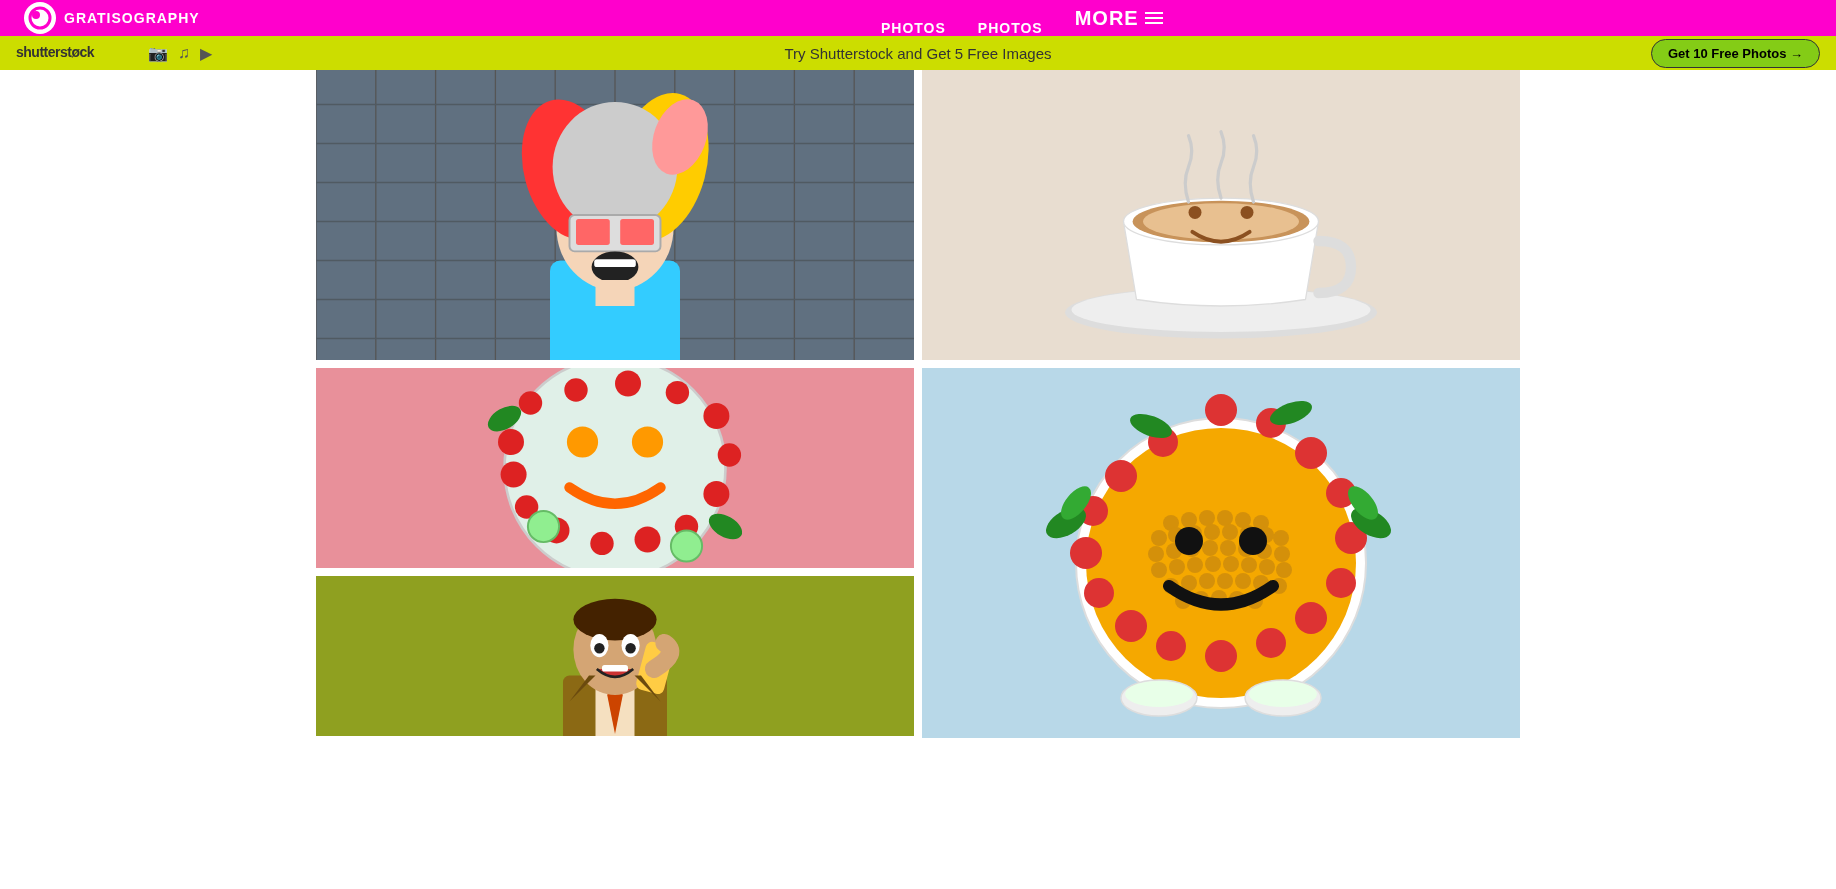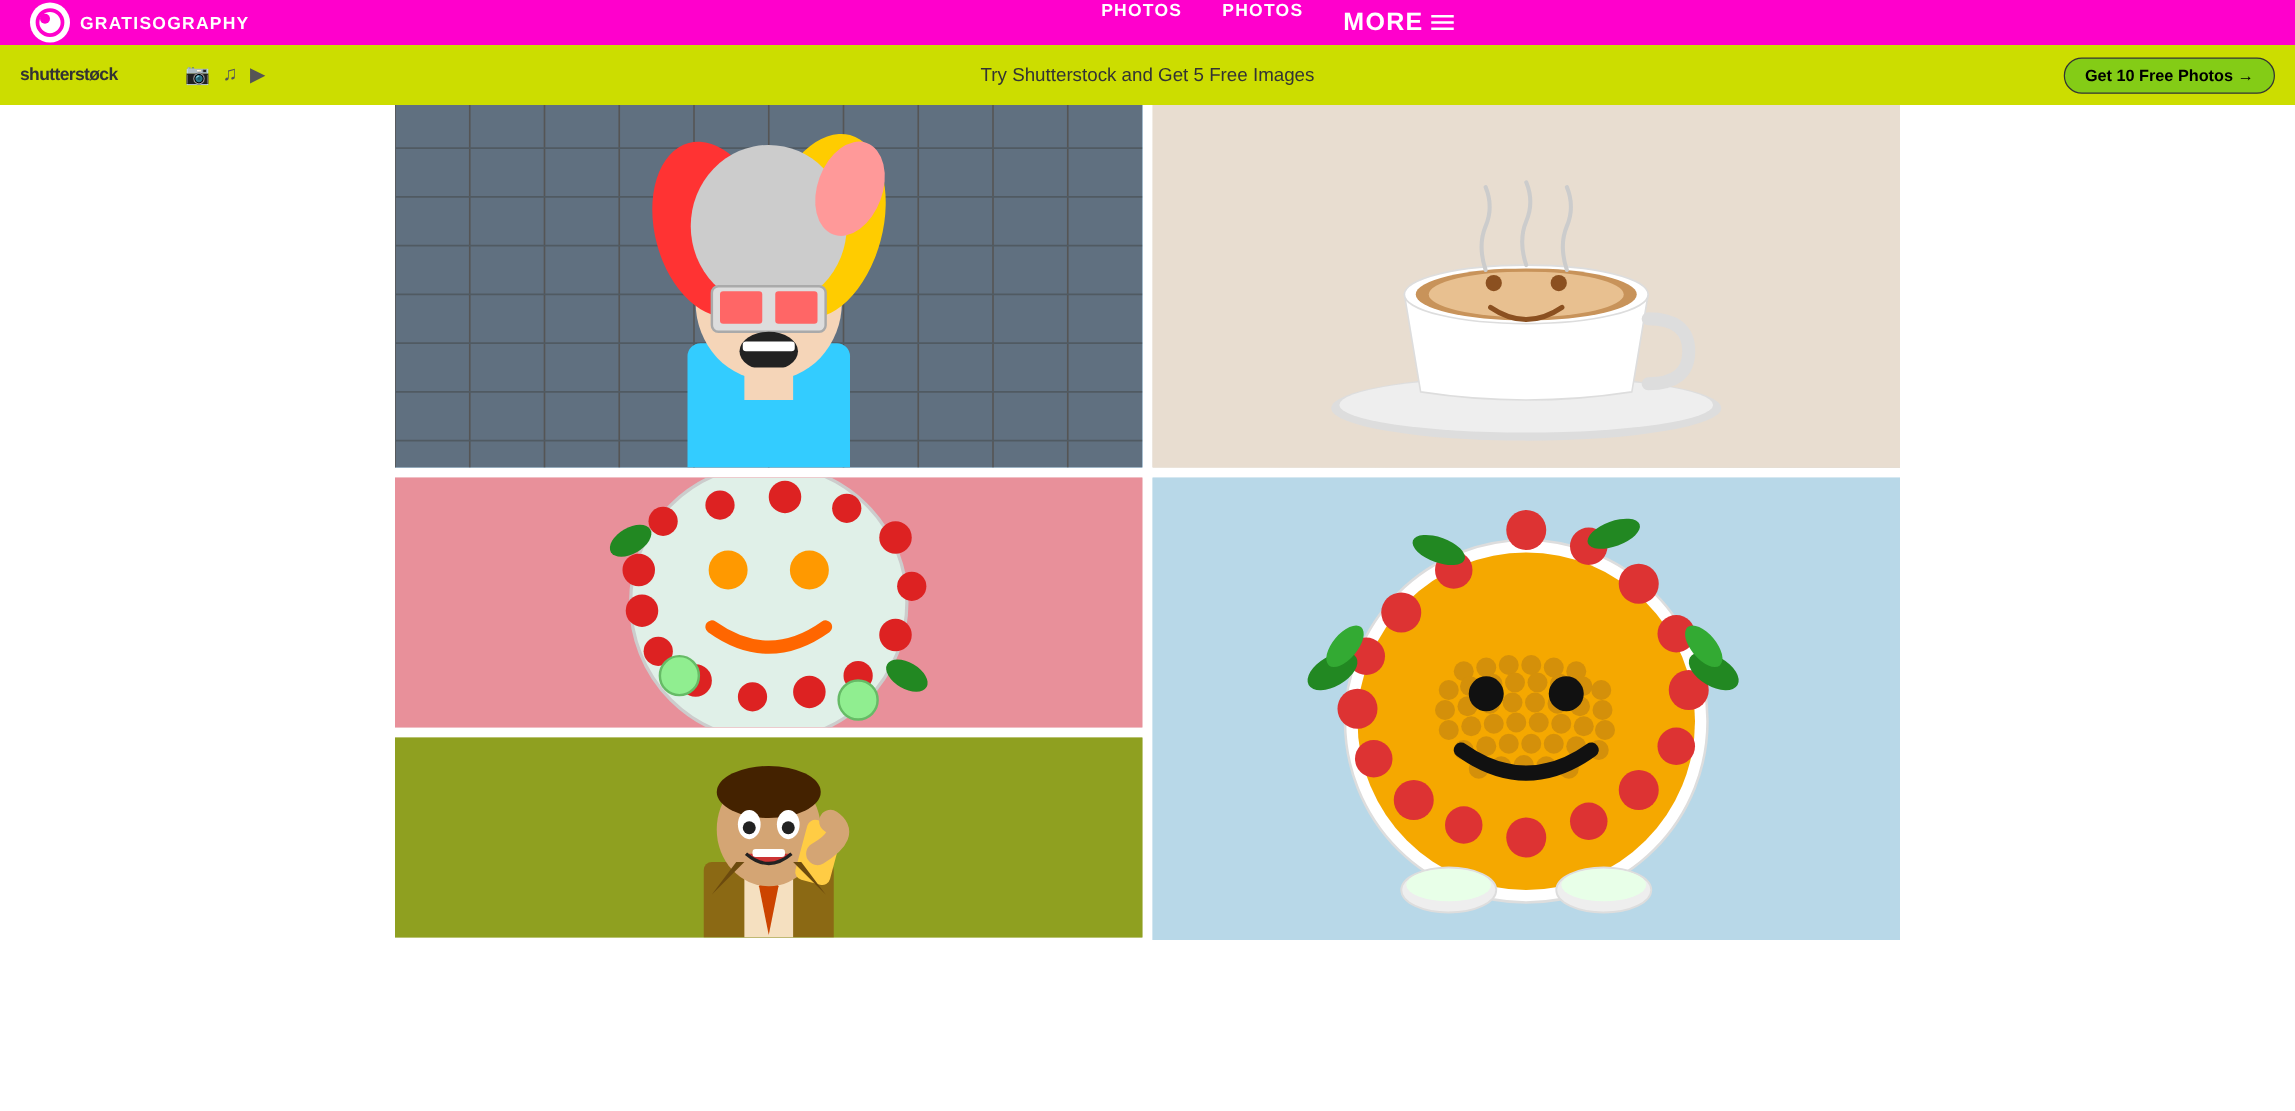--- a/index.html
+++ b/index.html
@@ -35,20 +35,21 @@
       display: flex;
       gap: 32px;
       margin: 0 auto;
     }
     .nav-link {
       color: #fff;
       text-decoration: none;
       font-size: 14px;
       font-weight: bold;
       letter-spacing: 1px;
+      margin-top: 20px;
     }
     .nav-more {
       display: flex;
       align-items: center;
       gap: 6px;
       color: #fff;
       font-size: 20px;
       font-weight: bold;
       letter-spacing: 1px;
       cursor: pointer;
@@ -90,21 +91,21 @@
       display: flex;
       align-items: center;
     }
 
     
     .shutterstock-bar {
       background: #CCDD00;
       display: flex;
       align-items: center;
       padding: 0 16px;
-      height: 48px;
+      height: 34px;
       justify-content: space-between;
     }
     .shutterstock-left {
       display: flex;
       align-items: center;
       gap: 12px;
     }
     .shutterstock-logo {
       font-size: 14px;
       font-weight: bold;

